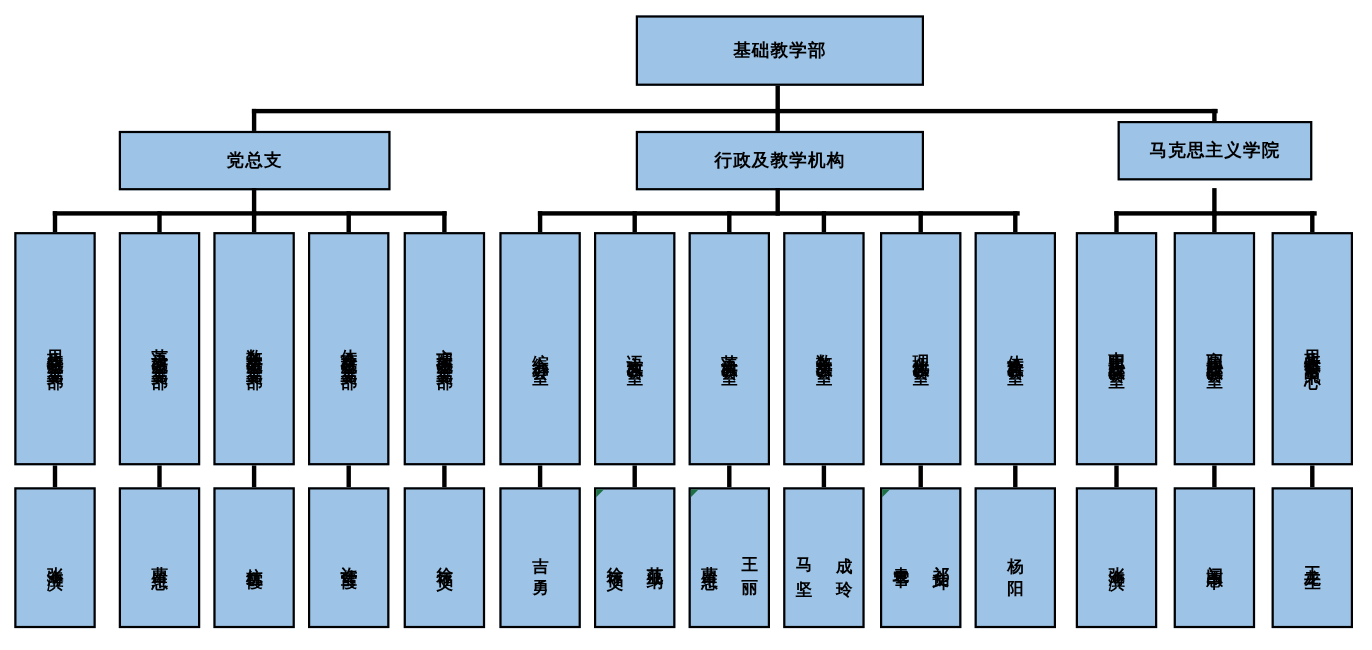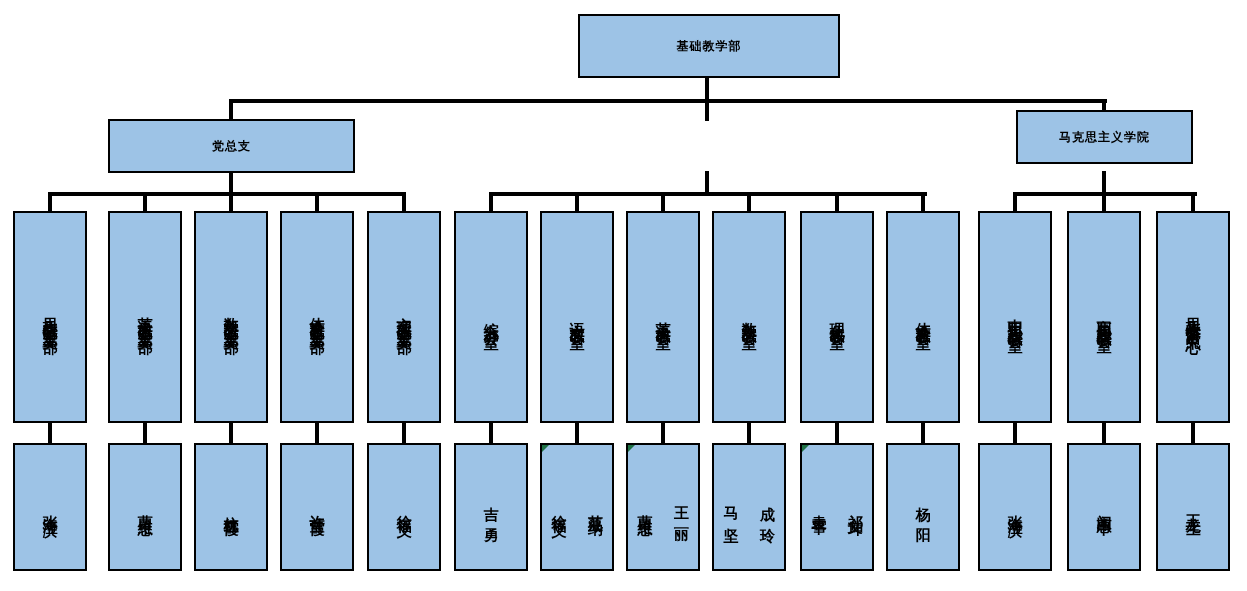--- a/index.html
+++ b/index.html
@@ -15,21 +15,21 @@
     position: absolute;
     background: #9DC3E6;
     border: 2px solid #000000;
     box-sizing: border-box;
     display: flex;
     align-items: center;
     justify-content: center;
     color: #000000;
     font-weight: bold;
   }
-  .hbox { font-size: 12px; letter-spacing: 1px; }
+  .hbox { font-size: 16px; letter-spacing: 1px; }
   .vline { position: absolute; width: 4px; background: #000000; }
   .hline { position: absolute; height: 4px; background: #000000; }
   .col {
     position: absolute;
     top: 192px;
     width: 74px;
     height: 379px;
     display: flex;
     flex-direction: column;
     align-items: stretch;
@@ -82,20 +82,23 @@
 
   <div class="vline" style="left:705px; top:78px; height:25px;"></div>
   <div class="hline" style="left:229px; top:99px; width:878px;"></div>
   <div class="vline" style="left:229px; top:99px; height:22px;"></div>
   <div class="vline" style="left:705px; top:99px; height:22px;"></div>
   <div class="vline" style="left:1102px; top:99px; height:22px;"></div>
 
   <div class="box hbox" style="left:108px; top:119px; width:247px; height:54px;">
     <span>党总支</span>
   </div>
+  <div class="box hbox" style="left:578px; top:119px; width:262px; height:54px;">
+    <span>行政及教学机构</span>
+  </div>
   <div class="box hbox" style="left:1016px; top:110px; width:177px; height:54px;">
     <span>马克思主义学院</span>
   </div>
 
   <div class="vline" style="left:229px; top:171px; height:25px;"></div>
   <div class="vline" style="left:705px; top:171px; height:25px;"></div>
   <div class="vline" style="left:1102px; top:171px; height:25px;"></div>
   <div class="hline" style="left:48px; top:192px; width:358px;"></div>
   <div class="hline" style="left:489px; top:192px; width:438px;"></div>
   <div class="hline" style="left:1013px; top:192px; width:184px;"></div>

